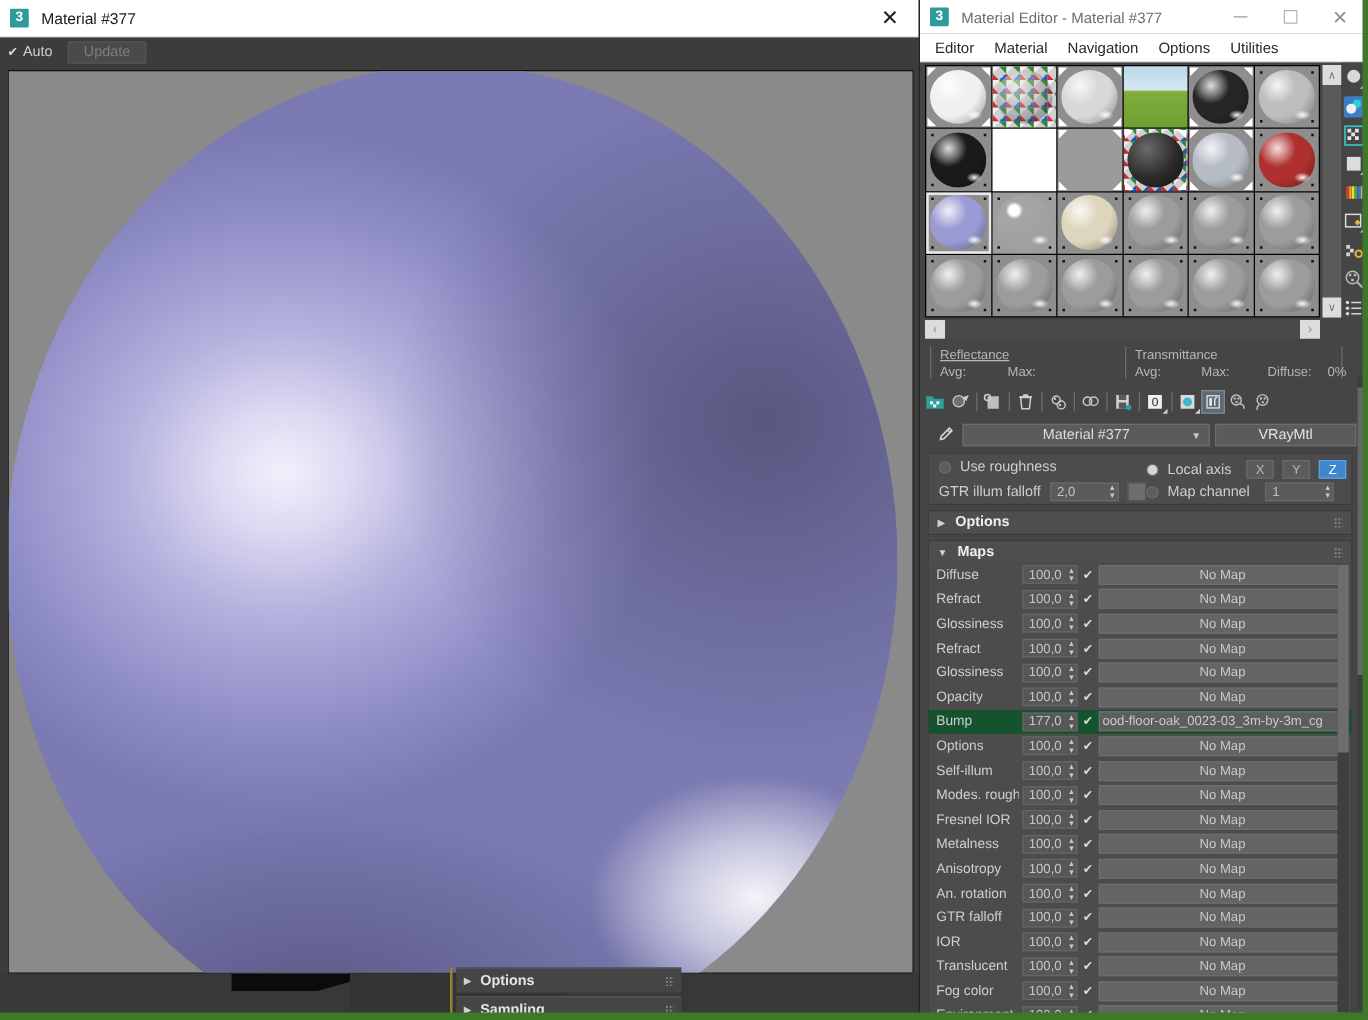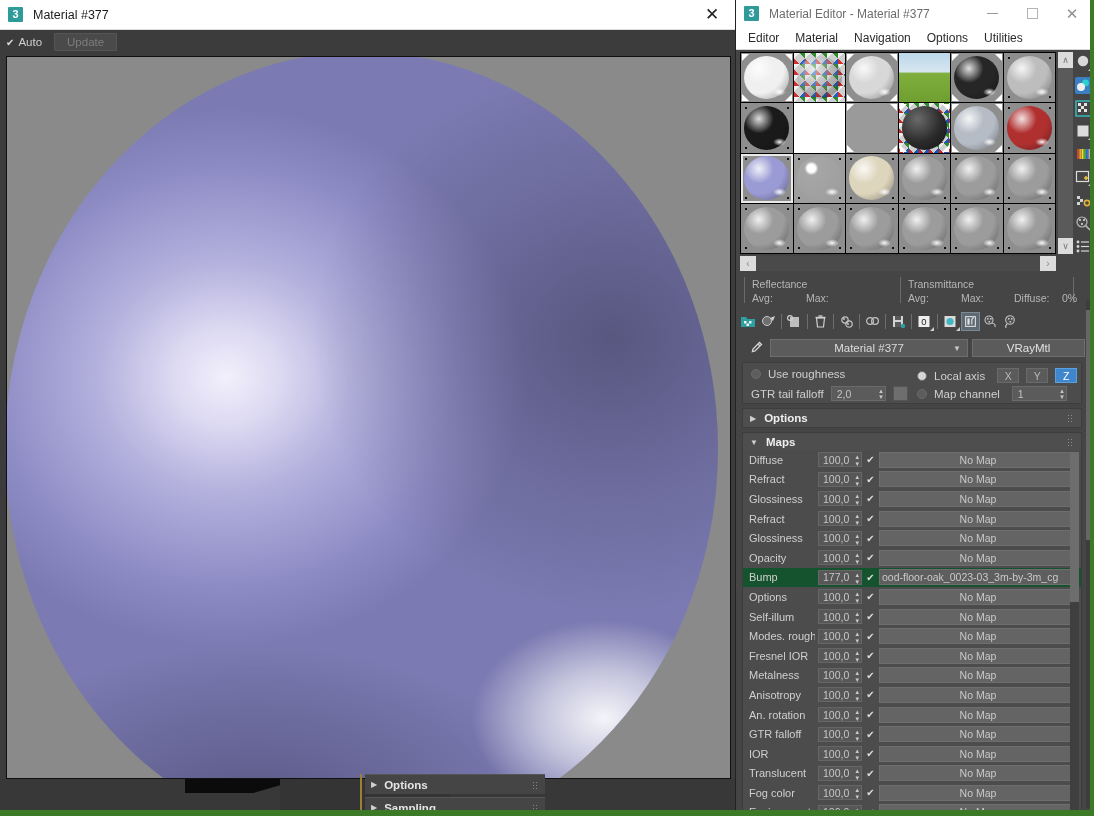--- a/index.html
+++ b/index.html
@@ -588,21 +588,21 @@
               <circle cx="3" cy="13" r="1.4"></circle>
             </g>
         </svg>
       </div>
     </div>
 
     <div class="refl">
       <div class="vbar" style="left:8px;"></div>
       <div class="vbar" style="left:164px;"></div>
       <div class="vbar" style="left:337px;"></div>
-      <span class="lb" style="left:16px; top:4px;">Reflectance</span>
+      <span class="lb" style="left:16px; top:4px;text-decoration:underline;">Reflectance</span>
       <span class="lb" style="left:16px; top:18px;">Avg:</span>
       <span class="lb" style="left:70px; top:18px;">Max:</span>
       <span class="lb" style="left:172px; top:4px;">Transmittance</span>
       <span class="lb" style="left:172px; top:18px;">Avg:</span>
       <span class="lb" style="left:225px; top:18px;">Max:</span>
       <span class="lb" style="left:278px; top:18px;">Diffuse:</span>
       <span class="lb" style="left:326px; top:18px;">0%</span>
     </div>
 
     <div class="tbrow">
@@ -731,21 +731,21 @@
         <span>Use roughness</span>
       </div>
       <div class="rline" style="left:174px; top:5px; gap:7px;">
         <span class="radio on"></span>
         <span>Local axis</span>
         <span class="axbtn" style="margin-left:5px;">X</span>
         <span class="axbtn">Y</span>
         <span class="axbtn on">Z</span>
       </div>
       <div class="rline" style="left:8px; top:23px; gap:7px;">
-        <span>GTR tail falloff</span>
+        <span>GTR illum falloff</span>
         <span class="spin" style="width:55px;">
           <span>2,0</span>
           <span class="arrows">▴<br>▾</span>
         </span>
         <span class="colorchip"></span>
       </div>
       <div class="rline" style="left:174px; top:23px; gap:7px;justify-content:space-between;">
         <span class="radio"></span>
         <span>Map channel</span>
         <span class="spin" style="width:55px; margin-left:5px;">

